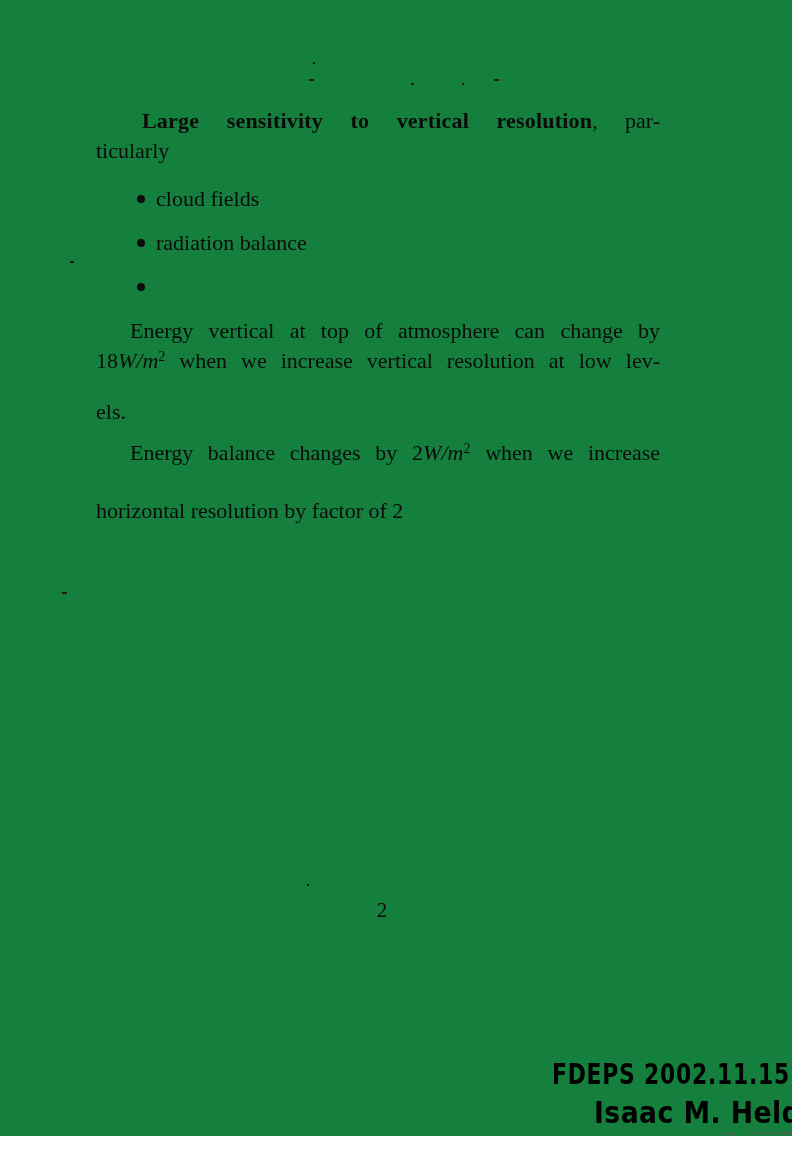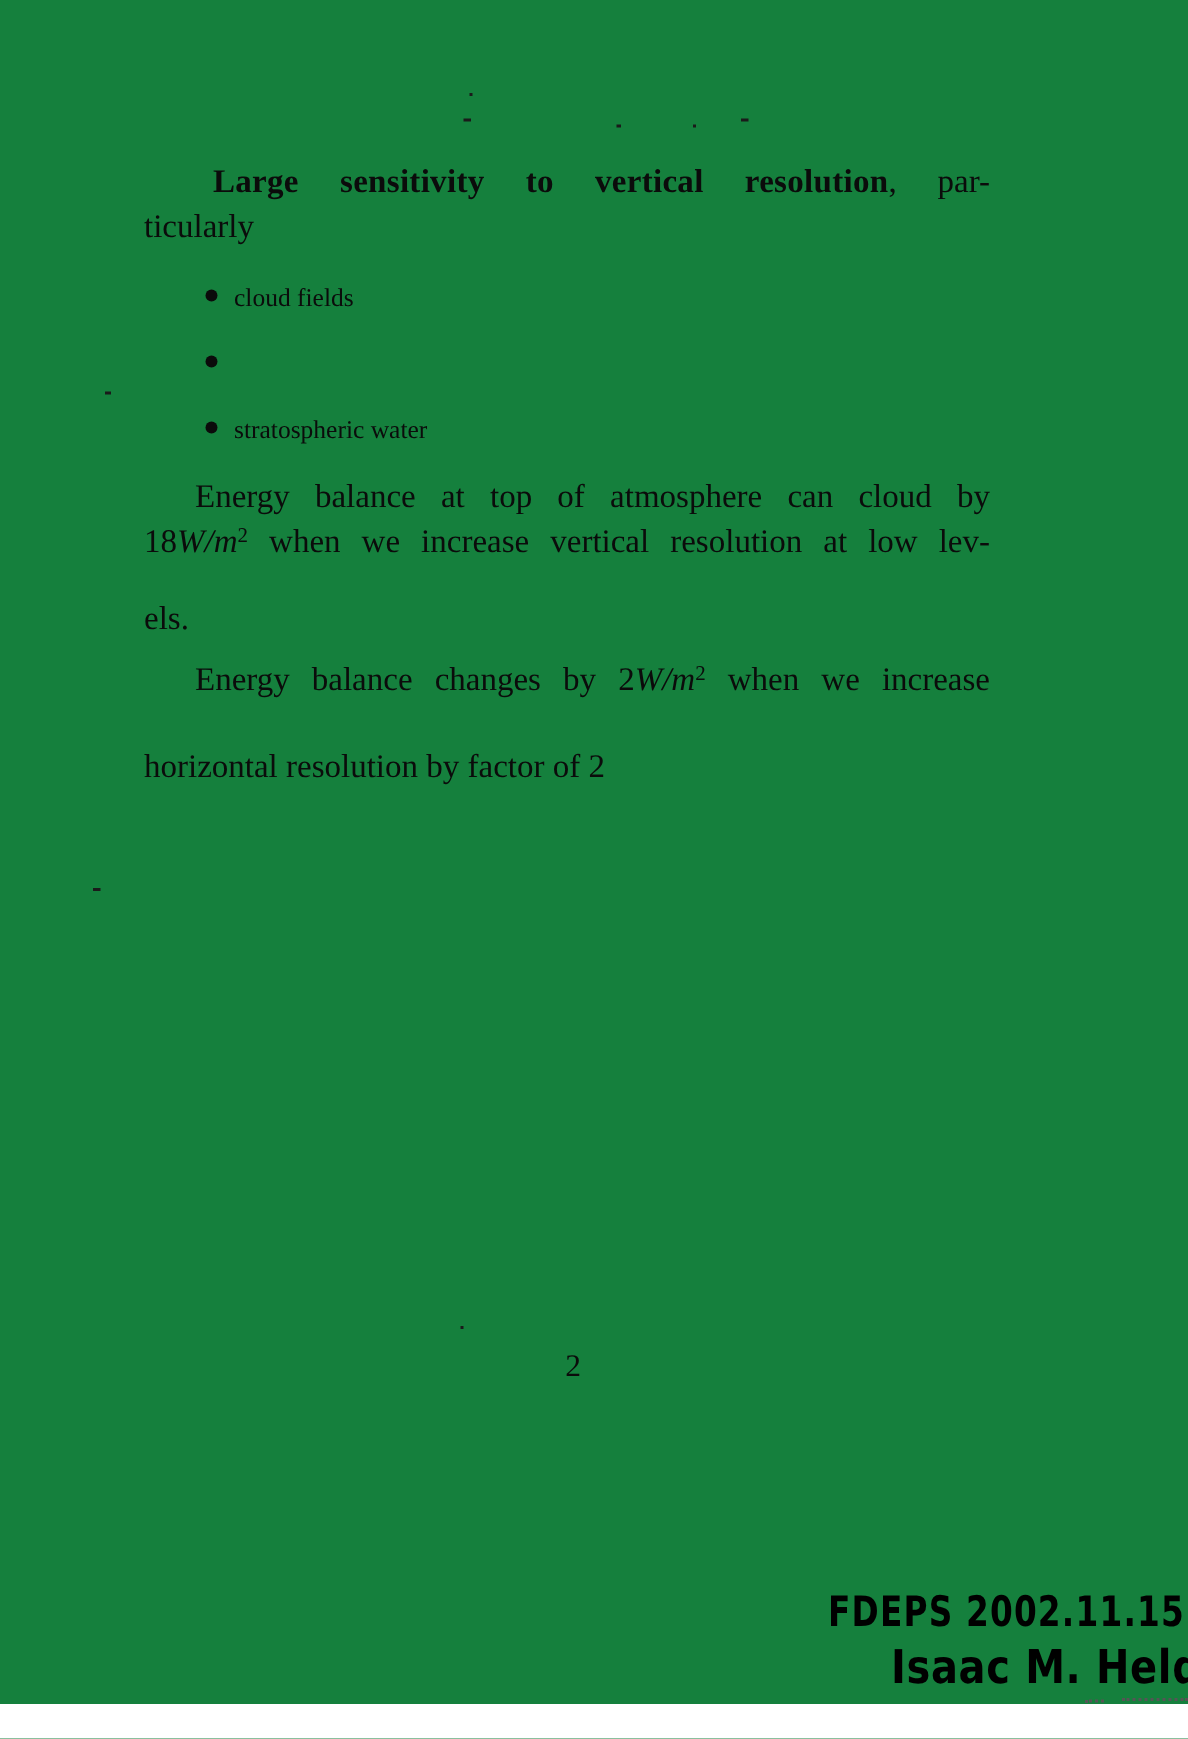--- a/index.html
+++ b/index.html
@@ -24,21 +24,21 @@
     text-align-last:justify;
   }
   .indent{padding-left:34px;width:530px;}
   .h-indent{padding-left:46px;width:518px;}
   .hbold{font-weight:bold;letter-spacing:.2px;}
   i.mathvar{font-family:"Liberation Serif",serif;font-style:italic;margin-top:46px;}
   sup.mathsup{font-size:14px;line-height:0;vertical-align:7px;}
   
   .bullet-item{
     position:absolute;left:137px;
-    font-size:17px;line-height:30px;white-space:nowrap;text-align:right;
+    font-size:22px;line-height:30px;white-space:nowrap;text-align:right;
   }
   .bullet-dot{
     display:inline-block;width:8px;height:8px;border-radius:50%;
     background:#0b0b0b;vertical-align:3px;margin-right:11px;
   }
   
   .pagenum{
     position:absolute;left:350px;top:896px;width:64px;
     text-align:center;font-size:21px;line-height:28px;
   }
@@ -58,24 +58,24 @@
 </style>
 </head>
 <body>
 
 <div id="page">
 
   <div class="tline just h-indent" style="top:106px;"><span class="hbold">Large sensitivity to vertical resolution</span><span>, par-</span></div>
   <div class="tline" style="top:136px;">ticularly</div>
 
   <div class="bullet-item" style="top:184px;"><span class="bullet-dot"></span><span>cloud fields</span></div>
-  <div class="bullet-item" style="top:228px;"><span class="bullet-dot"></span></div>
-  <div class="bullet-item" style="top:272px;"><span class="bullet-dot"></span><span>stratospheric water</span></div>
+  <div class="bullet-item" style="top:228px;"><span class="bullet-dot"></span><span>radiation balance</span></div>
+  <div class="bullet-item" style="top:272px;"><span class="bullet-dot"></span></div>
 
-  <div class="tline just indent" style="top:316px;">Energy balance at top of atmosphere can cloud by</div>
+  <div class="tline just indent" style="top:316px;">Energy vertical at top of atmosphere can change by</div>
   <div class="tline just" style="top:346px;"><span>18</span><i class="mathvar">W/m</i><sup class="mathsup">2</sup><span> when we increase vertical resolution at low lev-</span></div>
   <div class="tline" style="top:397px;">els.</div>
 
   <div class="tline just indent" style="top:438px;"><span>Energy balance changes by 2</span><i class="mathvar">W/m</i><sup class="mathsup">2</sup><span> when we increase</span></div>
   <div class="tline" style="top:496px;">horizontal resolution by factor of 2</div>
 
   <div class="pagenum">2</div>
 
   <div class="hand hand1">FDEPS 2002.11.15</div>
   <div class="hand hand2">Isaac M. Held</div>

